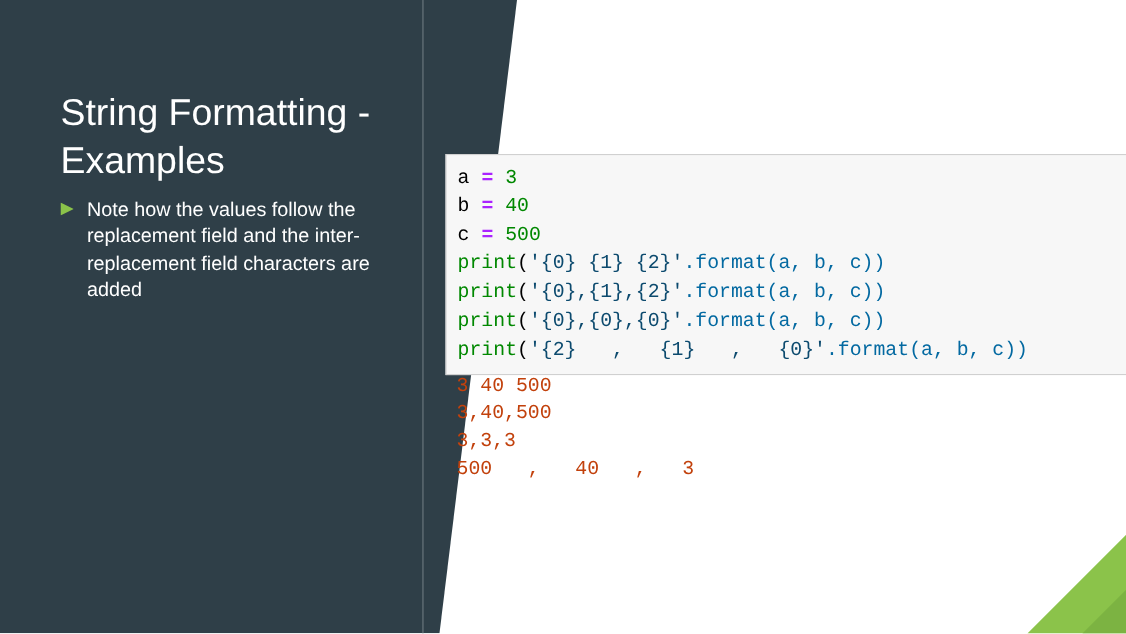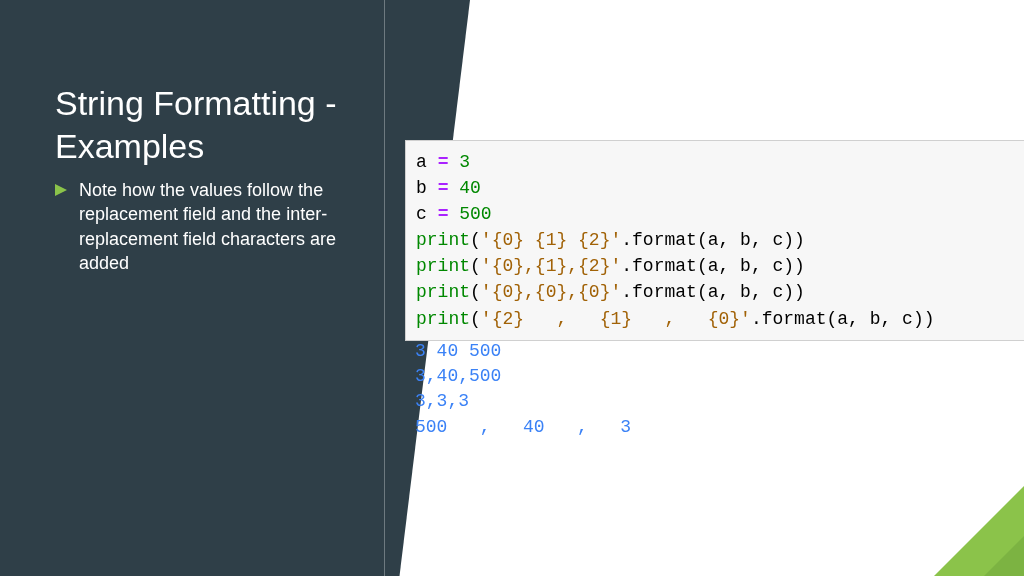--- a/index.html
+++ b/index.html
@@ -87,30 +87,30 @@
     .output-block {
       position: absolute;
       left: 405px;
       top: 335px;
       width: 620px;
       padding: 4px 10px;
       font-family: Consolas, "Courier New", monospace;
       font-size: 18px;
       line-height: 1.4;
       white-space: pre;
-      color: #3b82f6;
+      color: #c2410c;
       z-index: 5;
     }
     .tok-name { color: #000000; }
     .tok-op { color: #aa22ff; font-weight: bold; }
     .tok-num { color: #008800; }
     .tok-func { color: #008800; margin-top: 13px; }
     .tok-paren { color: #000000; }
-    .tok-str { color: #a16207; }
-    .tok-meth { color: #000000; }
+    .tok-str { color: #0c4a6e; }
+    .tok-meth { color: #0369a1; }
     .green-triangle {
       position: absolute;
       right: 0;
       bottom: 0;
       width: 0;
       height: 0;
       border-style: solid;
       border-width: 0 0 90px 90px;
       border-color: transparent transparent #8bc34a transparent;
       z-index: 1;

